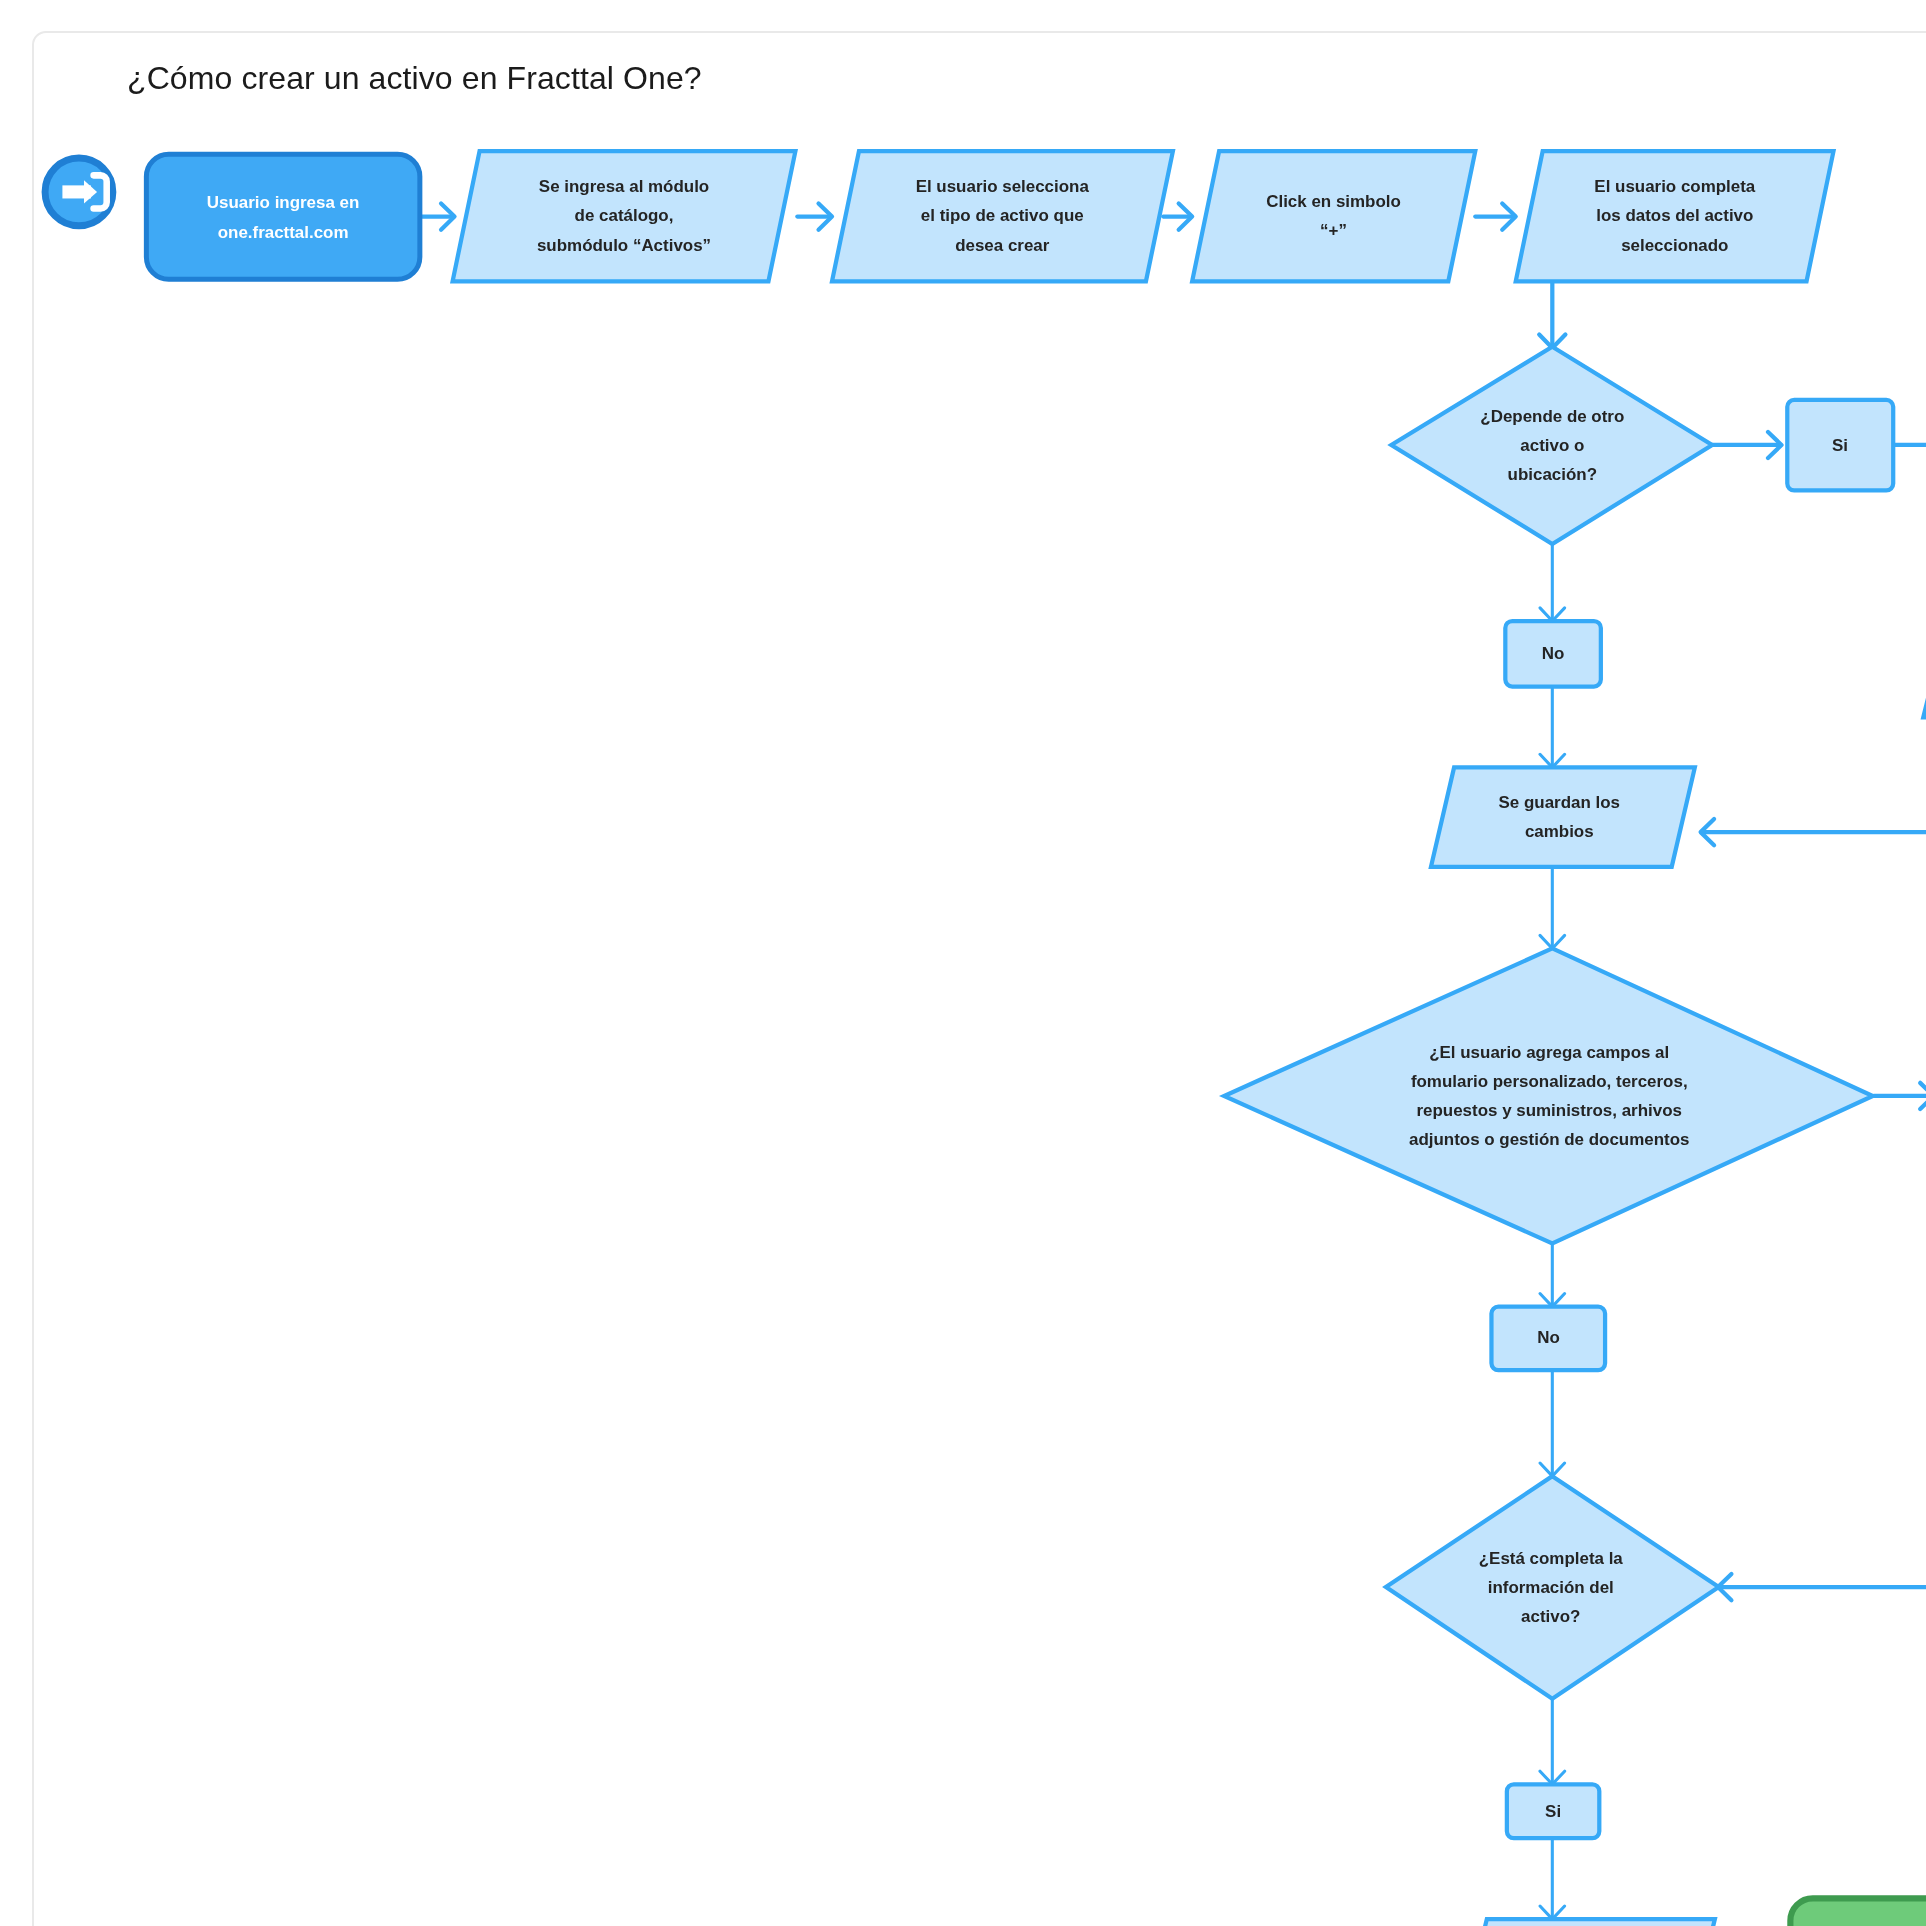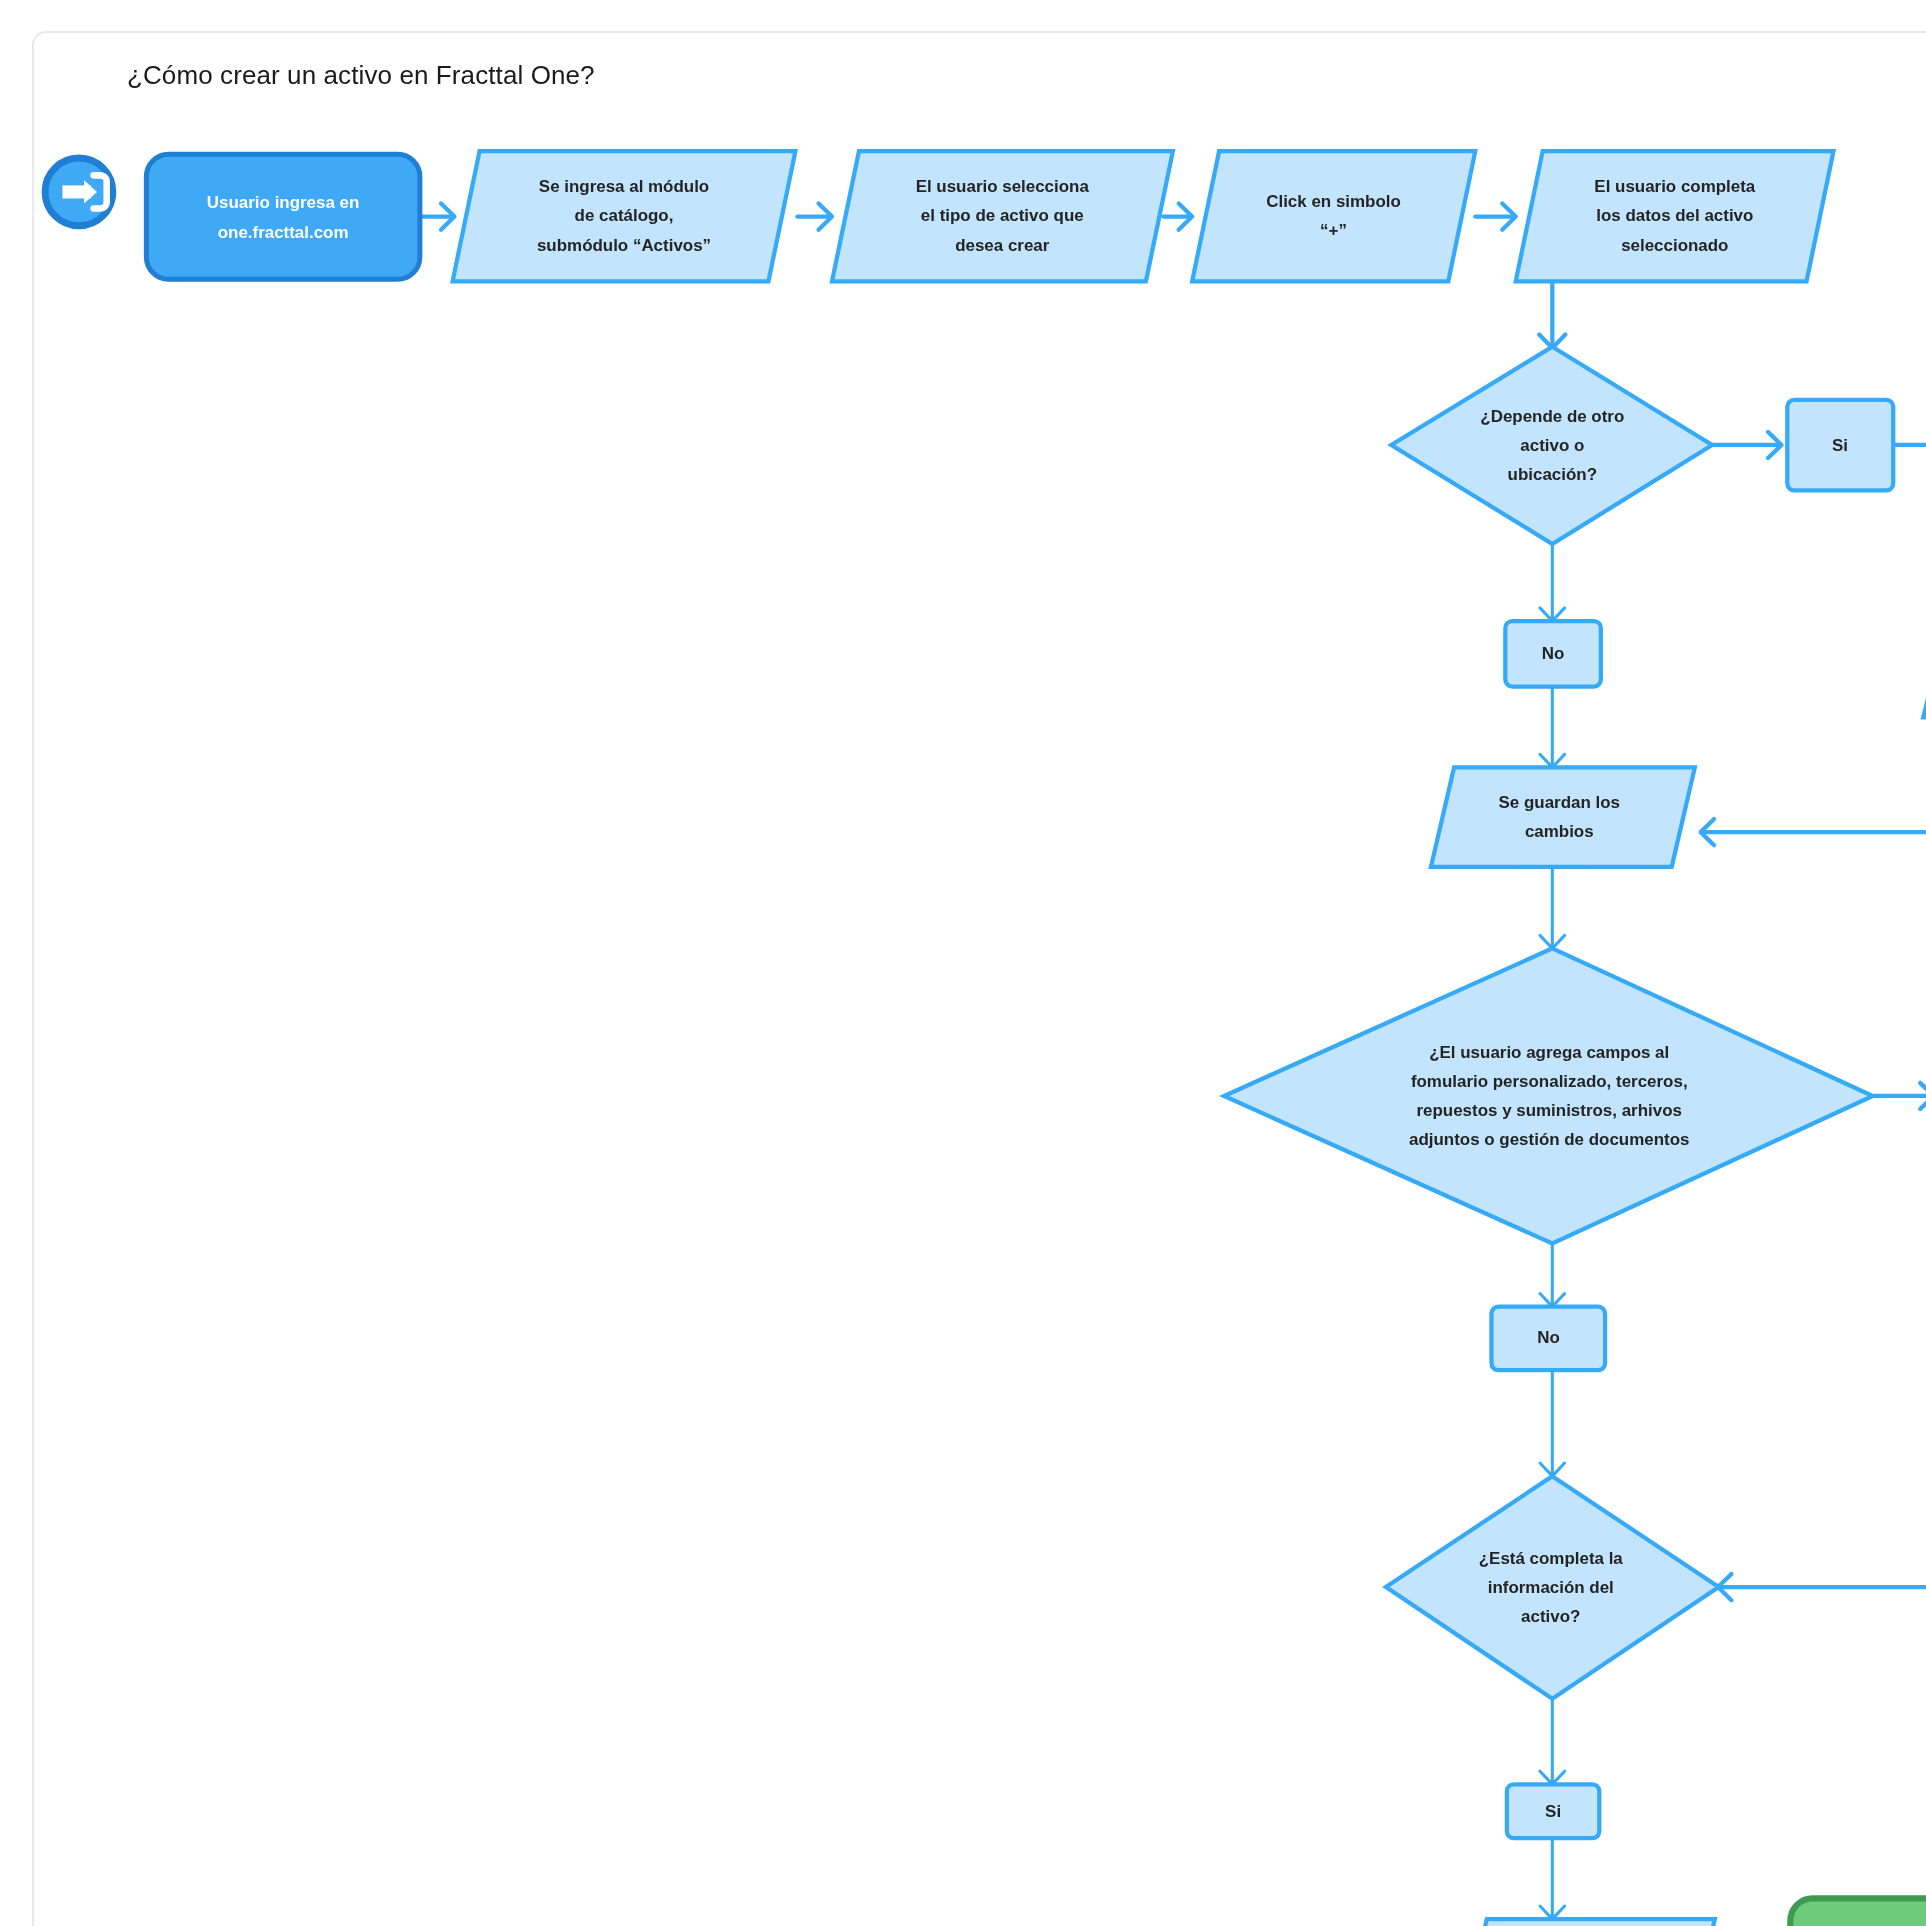--- a/index.html
+++ b/index.html
@@ -12,21 +12,21 @@
   #card{
     position:absolute;left:32px;top:31px;
     width:2204px;height:1970px;
     box-sizing:border-box;
     background:#ffffff;
     border:2.3px solid #e9e9e9;
     border-radius:14px;
   }
   #title{
     position:absolute;left:127px;top:60px;
-    font-size:26px;color:#1b1b1b;font-weight:400;
+    font-size:32px;color:#1b1b1b;font-weight:400;
     letter-spacing:0.1px;white-space:nowrap;
   }
   svg#flow{position:absolute;left:0;top:0;width:2268px;height:2034px;}
   .nodefill{fill:#c2e4fd;}
   .nodestroke{stroke:#36a9f7;stroke-width:11;fill:none;}
   .lbl{
     font-family:"Liberation Sans", sans-serif;
     font-size:44px;font-weight:bold;fill:#242424;
     text-anchor:middle;dominant-baseline:middle;
   }

